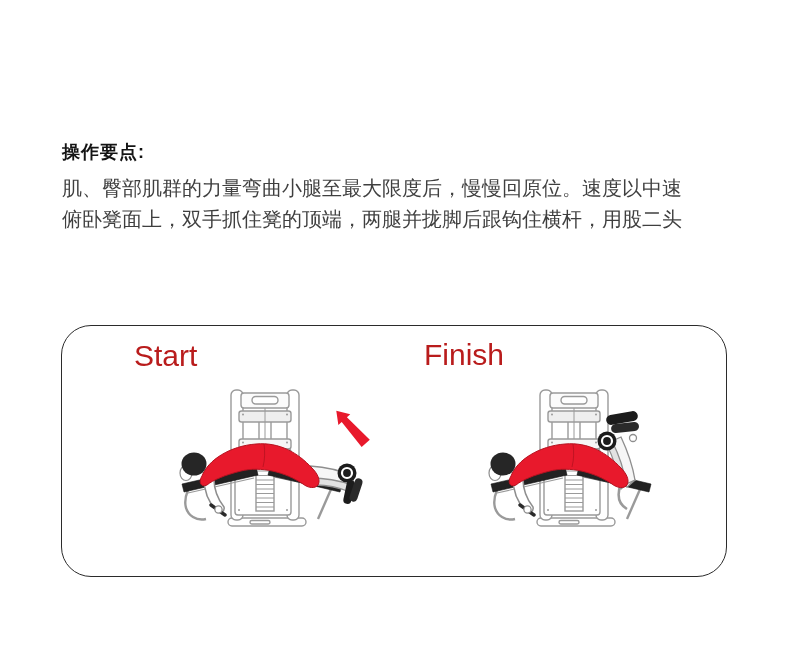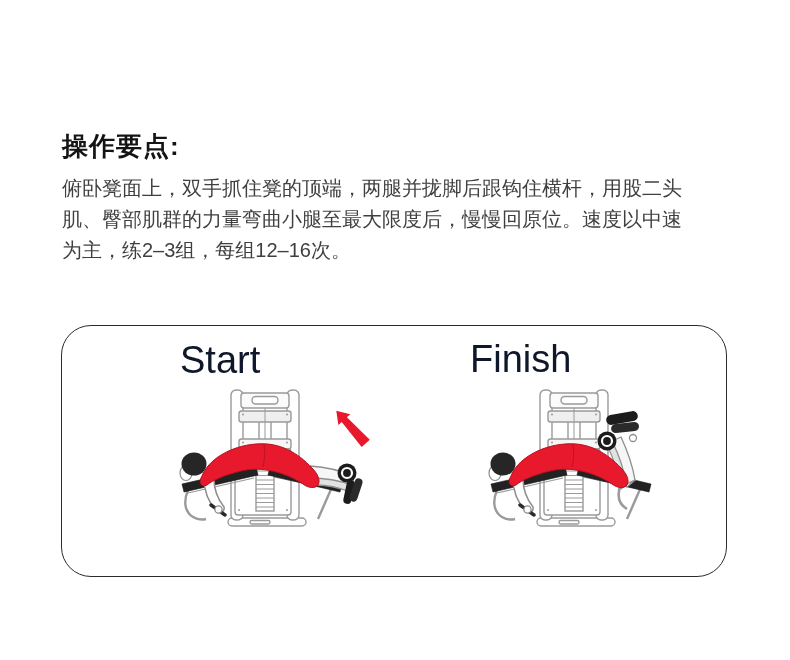--- a/index.html
+++ b/index.html
@@ -1,34 +1,34 @@
 <!DOCTYPE html>
 <html style="--accent-red: #E8192C; --accent-red-dark: #B51220; --machine-gray: #9A9A9A; --dark: #1F1F1F; --text-dark: #141414; --text-body: #3F3F3F; --box-border: #2B2B2B;"><head>
 <meta charset="utf-8">
 <style>
   html,body{margin:0;padding:0;}
   body{
     width:790px;height:660px;background:#ffffff;position:relative;overflow:hidden;
     font-family:"Liberation Sans","DejaVu Sans",sans-serif;
   }
   .heading{
-    position:absolute;left:62px;top:129px;
-    font-size:26px;font-weight:700;color:var(--text-dark,#141414);letter-spacing:1px;
+    position:absolute;left:62px;top:140px;
+    font-size:18px;font-weight:700;color:var(--text-dark,#141414);letter-spacing:1px;
   }
   .para{
     position:absolute;left:62px;top:173px;width:680px;
     font-size:20px;line-height:31px;color:var(--text-body,#3f3f3f);
   }
   .figure-box{
     position:absolute;left:61px;top:325px;width:666px;height:252px;
     border:1.5px solid var(--box-border,#2b2b2b);border-radius:30px;background:#fff;
     box-sizing:border-box;
   }
   .pose-label{
-    position:absolute;font-size:38px;font-weight:500;color:#0f172a;margin-left:46px;
+    position:absolute;font-size:30px;font-weight:500;color:#b91c1c;
   }
   #start-label{left:134px;top:339px;}
   #finish-label{left:424px;top:338px;text-align:right;}
   .pose-svg{position:absolute;width:230px;height:160px;}
   #start-svg{left:146px;top:380px;}
   #finish-svg{left:455px;top:380px;}
   .hidden-defs{position:absolute;width:0;height:0;overflow:hidden;}
 </style>
 </head>
 <body>
@@ -108,23 +108,22 @@
         <ellipse cx="40" cy="93" rx="6" ry="7.5" fill="#ffffff" stroke="#8e8e8e" stroke-width="1.2"></ellipse>
         <ellipse cx="48" cy="84" rx="12.5" ry="11.5" fill="#262626"></ellipse>
       </g>
     </symbol>
   </defs>
 </svg>
 
 <div class="heading">操作要点:</div>
 
 <div class="para">
+  <div>肌、臀部肌群的力量弯曲小腿至最大限度后，慢慢回原位。速度以中速</div>
   <div>俯卧凳面上，双手抓住凳的顶端，两腿并拢脚后跟钩住横杆，用股二头</div>
-  <div>肌、臀部肌群的力量弯曲小腿至最大限度后，慢慢回原位。速度以中速</div>
-  <div>为主，练2–3组，每组12–16次。</div>
 </div>
 
 <div class="figure-box"></div>
 
 <div class="pose-label" id="start-label">Start</div>
 <div class="pose-label" id="finish-label">Finish</div>
 
 <svg class="pose-svg" id="start-svg" viewBox="0 0 230 160">
   <use href="#sym-machine"></use>
 

